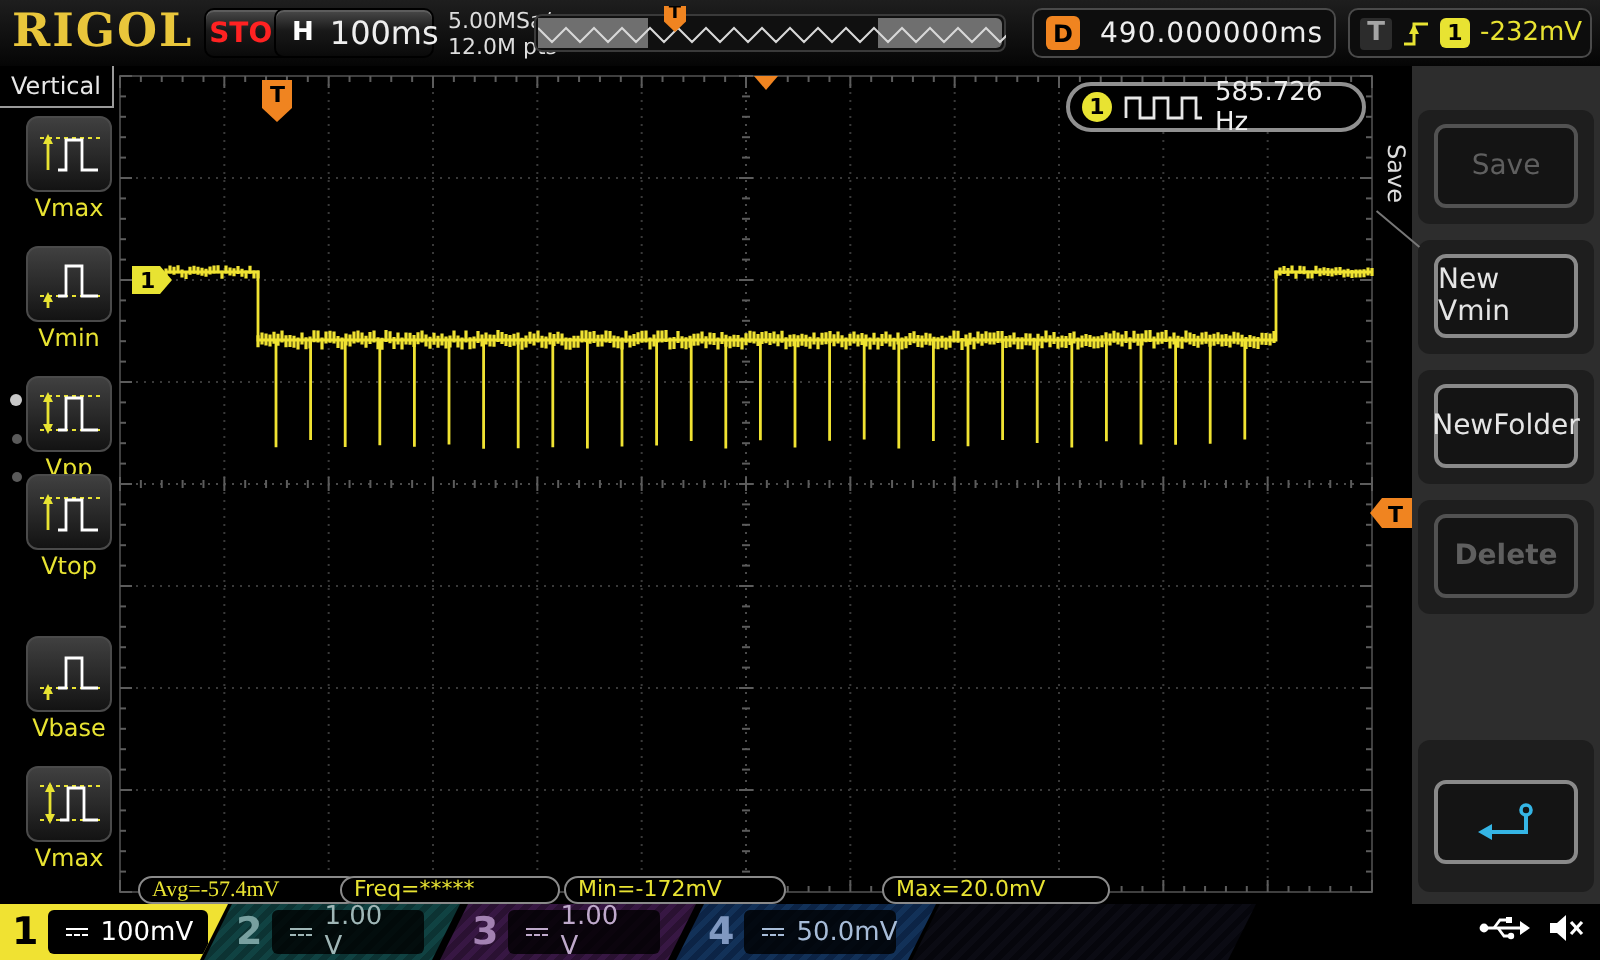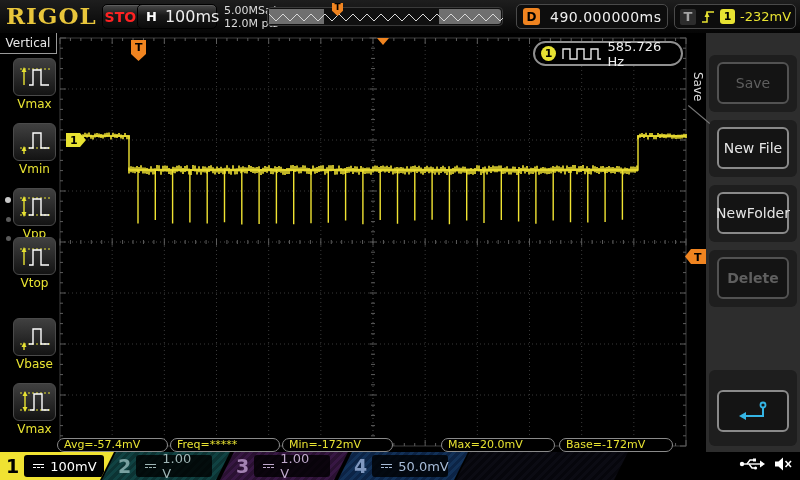--- a/index.html
+++ b/index.html
@@ -584,35 +584,34 @@
     </svg>
 
     <div class="freq-box">
       <span class="freq-badge">1</span>
       <svg width="40" height="13">
         <polyline points="1,12 1,2 8,2 8,12 15,12 15,2 22,2 22,12 29,12 29,2 36,2 36,12 39,12" fill="none" stroke="#e8e8e8" stroke-width="1.4"></polyline>
       </svg>
       <span class="freq-value">585.726 Hz</span>
     </div>
 
-    <div class="meas-box" style="left:0;width:111px;">Avg=-57.4mV</div>
+    <div class="meas-box" style="left:12px;width:111px;font-family:Liberation Serif, serif;">Avg=-57.4mV</div>
     <div class="meas-box" style="left:113px;width:110px;">Freq=*****</div>
     <div class="meas-box" style="left:225px;width:111px;">Min=-172mV</div>
     <div class="meas-box" style="left:384px;width:114px;">Max=20.0mV</div>
-    <div class="meas-box" style="left:502px;width:114px;">Base=-172mV</div>
   </div>
 
   <div class="save-tab">Save</div>
   <div class="tab-notch"></div>
   <div class="right-menu">
     <div class="rm-slot" style="top:22px;height:57px;">
       <div class="rm-btn disabled" style="top:7px;">Save</div>
     </div>
     <div class="rm-slot" style="top:87px;height:57px;">
-      <div class="rm-btn" style="top:7px;">New File</div>
+      <div class="rm-btn" style="top:7px;">New Vmin</div>
     </div>
     <div class="rm-slot" style="top:152px;height:57px;">
       <div class="rm-btn" style="top:7px;">NewFolder</div>
     </div>
     <div class="rm-slot" style="top:217px;height:57px;">
       <div class="rm-btn disabled" style="top:7px;font-weight:bold;">Delete</div>
     </div>
     <div class="rm-slot" style="top:337px;height:76px;">
       <div class="rm-btn" style="top:20px;">
         <svg width="34" height="24">

